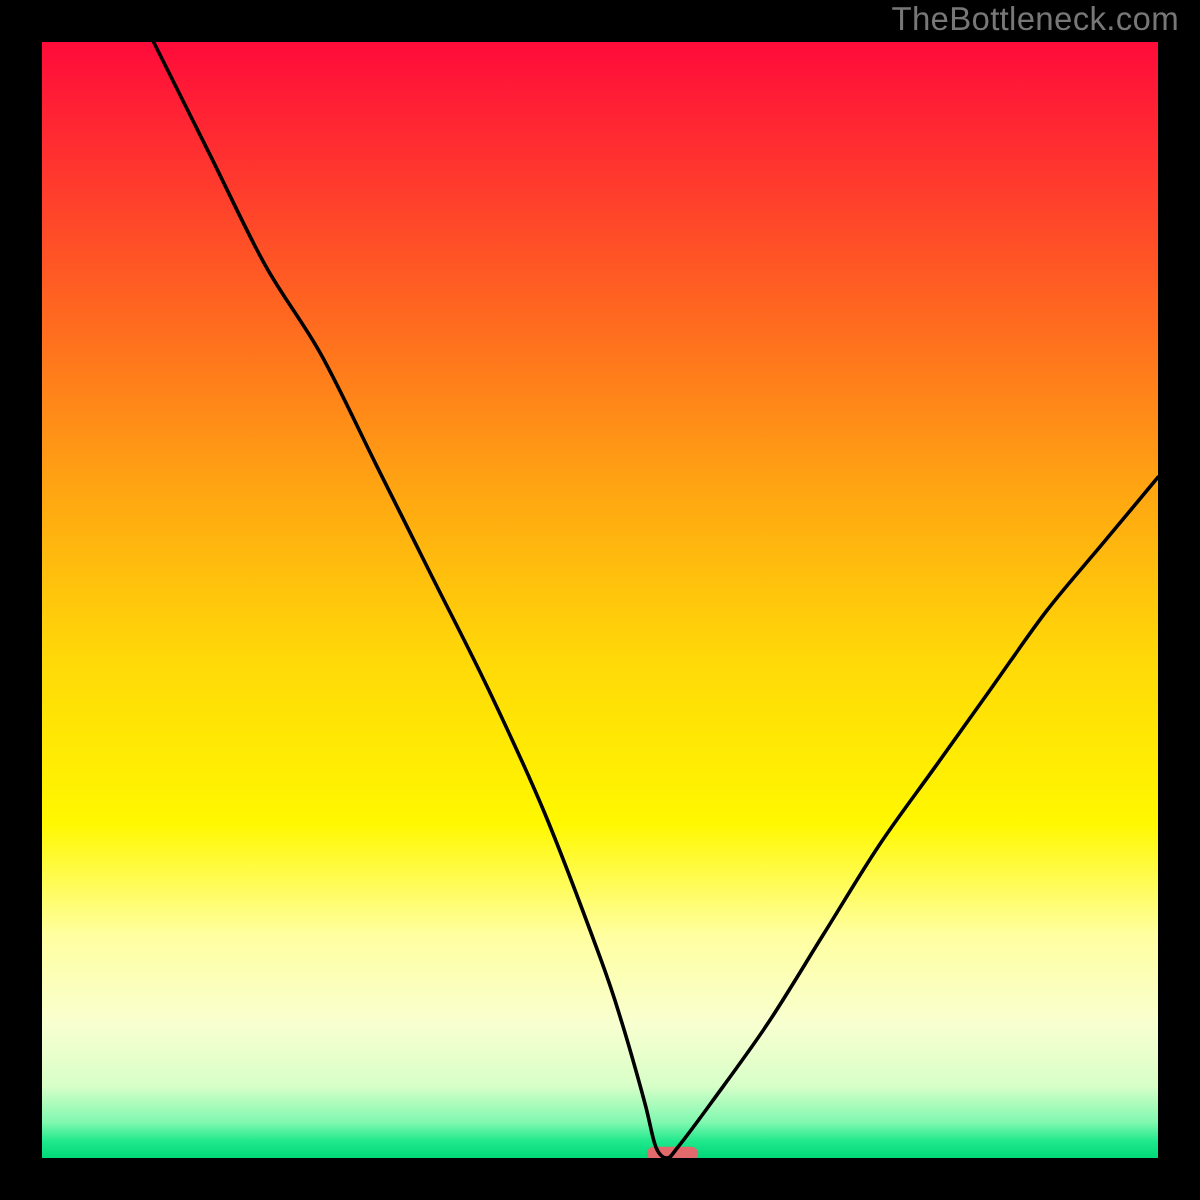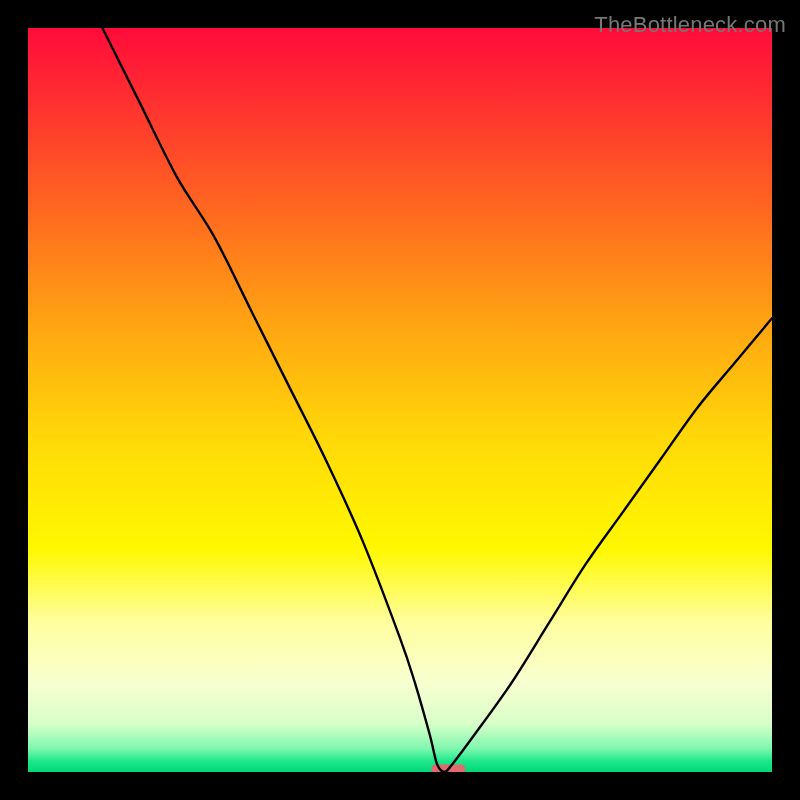--- a/index.html
+++ b/index.html
@@ -12,21 +12,21 @@
     font-family: Arial, Helvetica, sans-serif;
   }
   .frame {
     position: relative;
     width: 800px;
     height: 800px;
     background: #000;
   }
   .watermark {
     position: absolute;
-    top: 12px;
+    top: 0;
     right: 14px;
     color: #777;
     font-size: 22px;
     font-weight: 400;
     letter-spacing: 0.2px;
     z-index: 5;
   }
   .plot-area {
     position: absolute;
     left: 28px;

